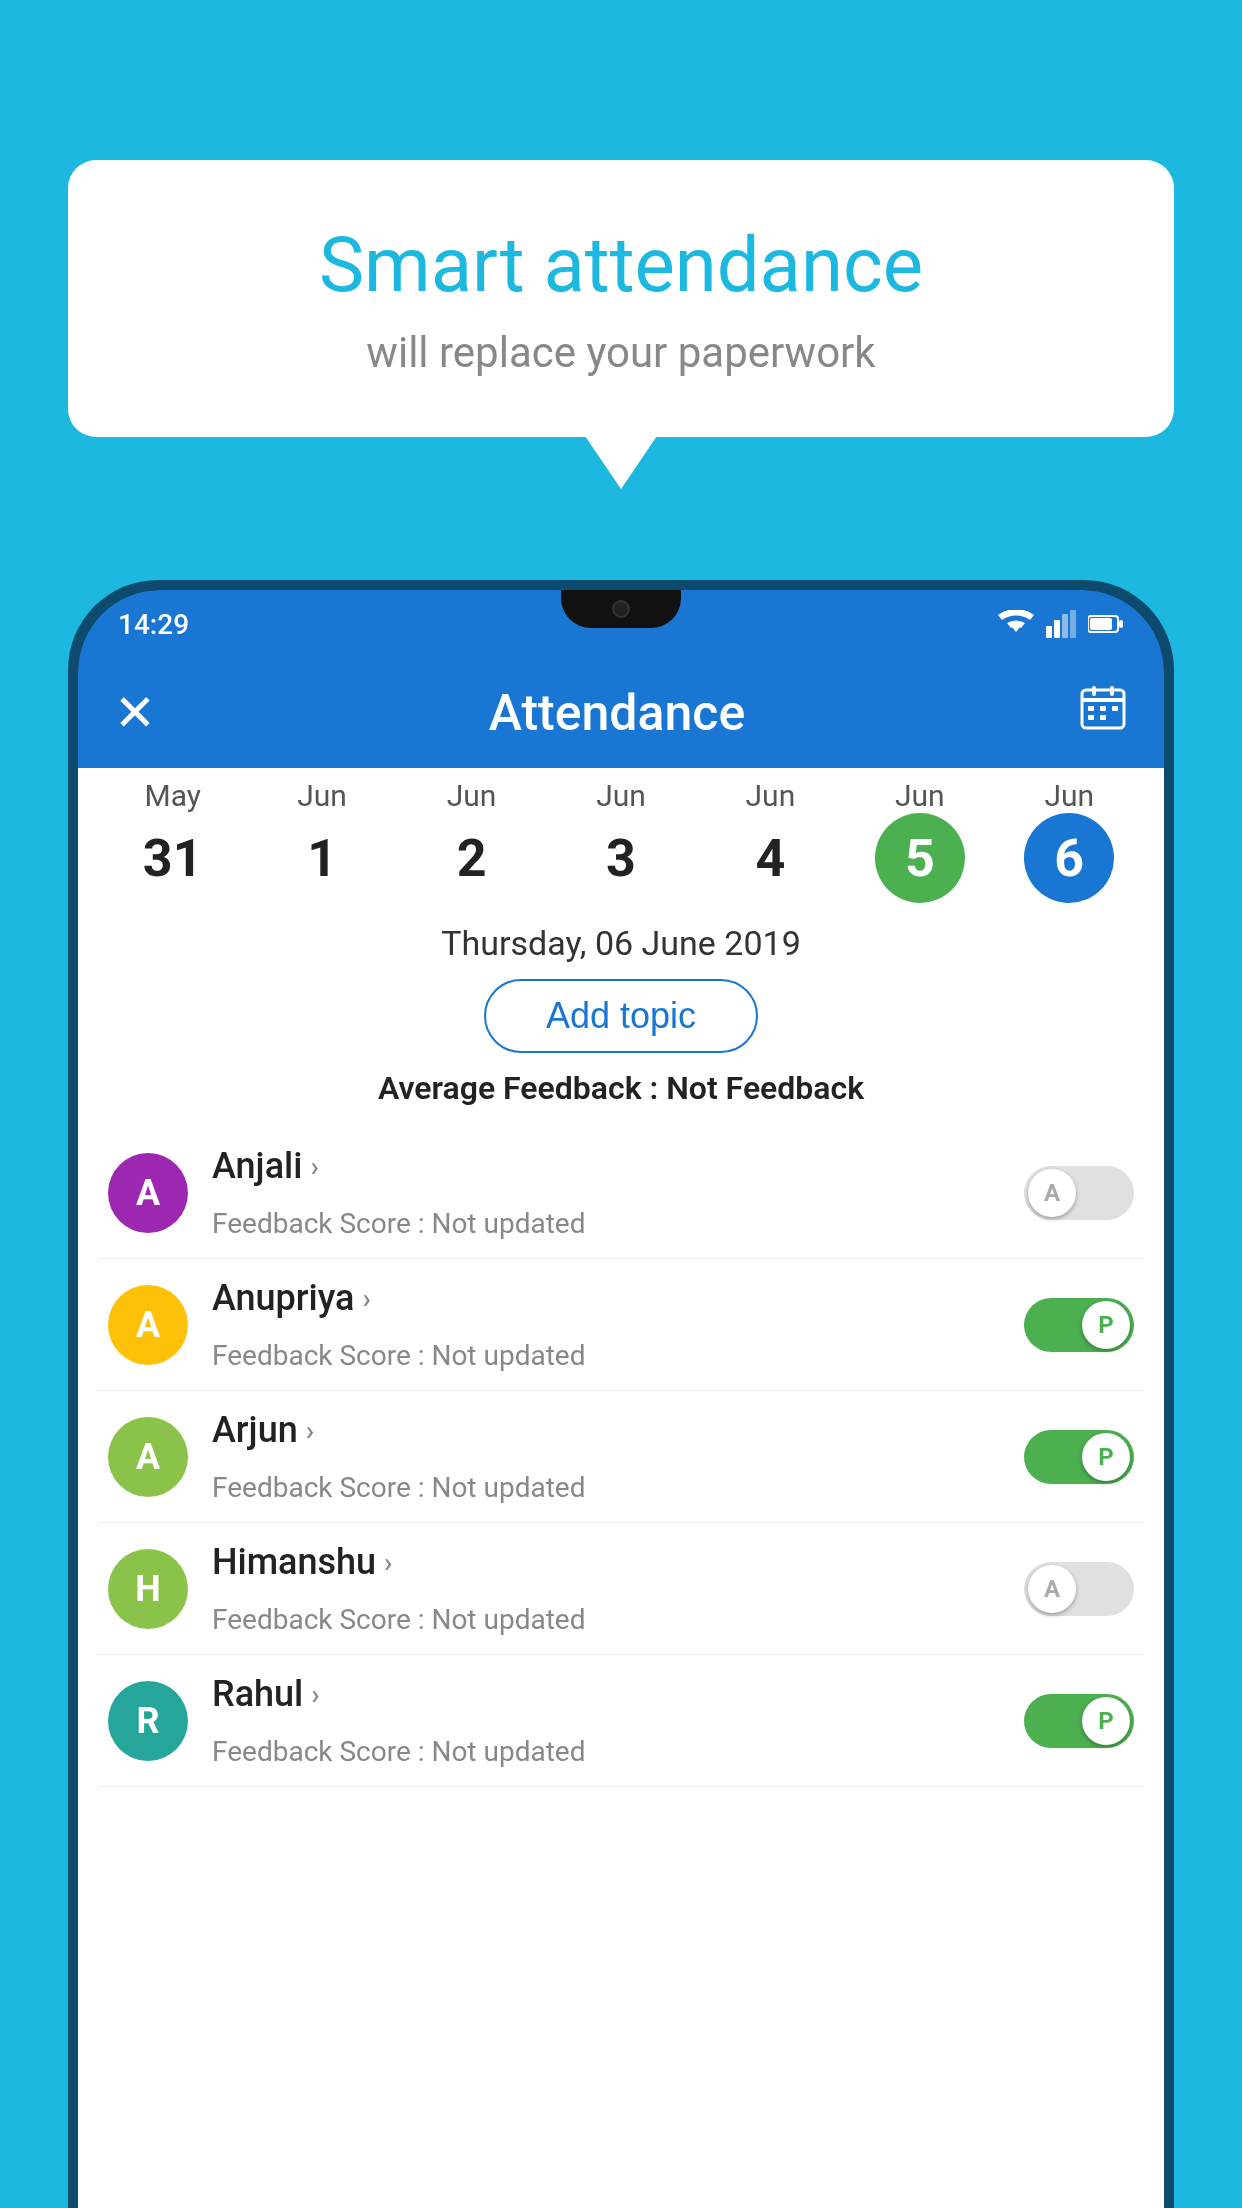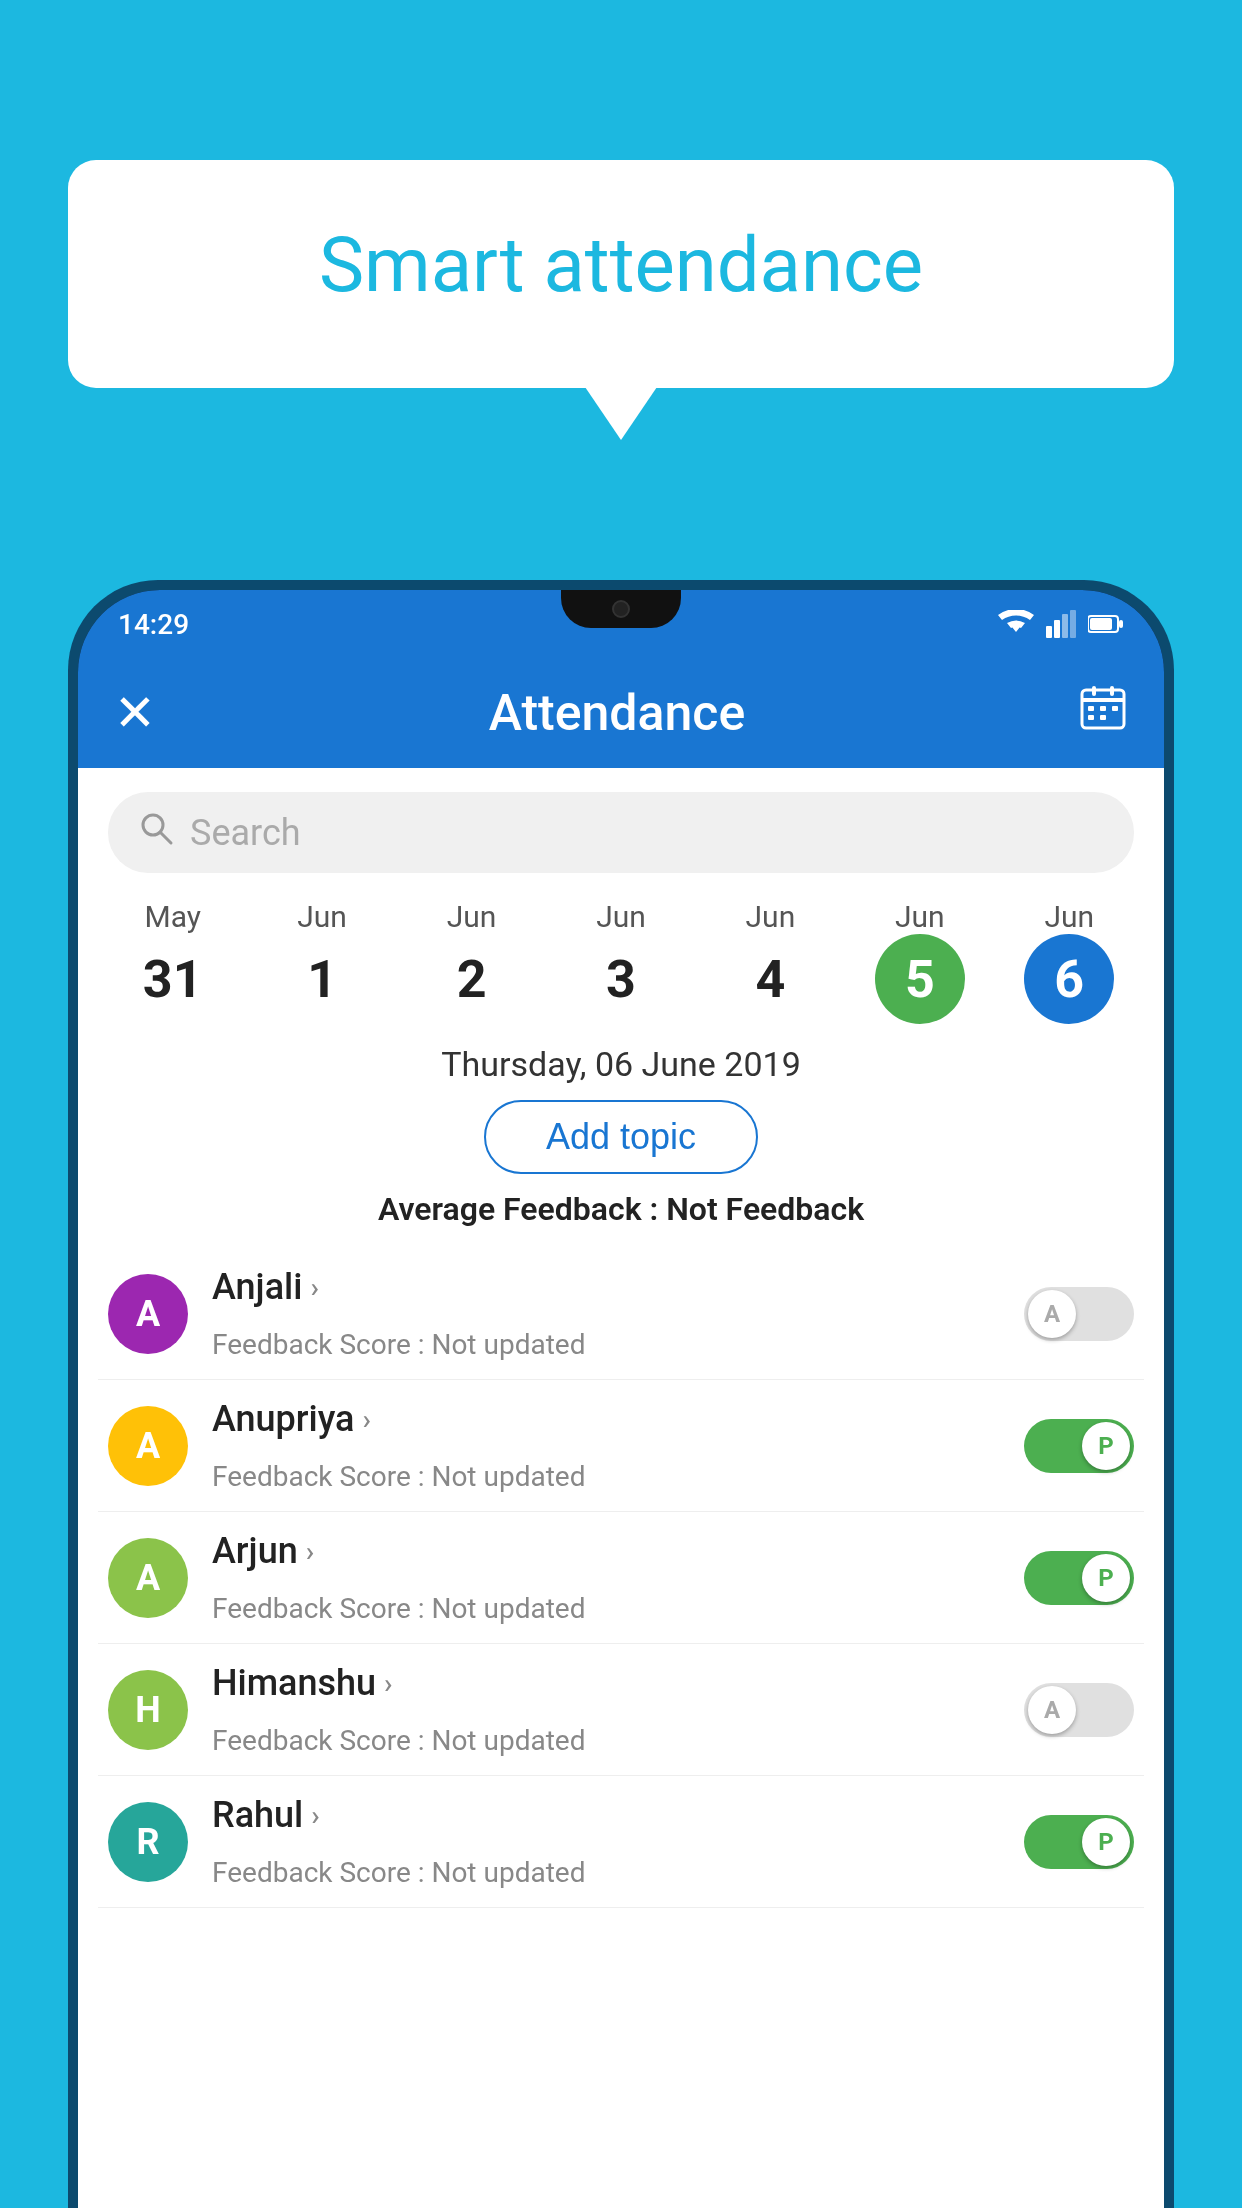--- a/index.html
+++ b/index.html
@@ -327,20 +327,21 @@
     .green-bg { background: #8BC34A; }
     .lightgreen-bg { background: #8BC34A; }
     .teal-bg { background: #26A69A; }
   </style>
 </head>
 <body>
 
 <div class="speech-bubble-container">
   <div class="speech-bubble">
     <div class="bubble-title">Smart attendance</div>
+    <div class="bubble-subtitle">will replace your paperwork</div>
   </div>
 </div>
 
 <div class="phone-frame">
   <div class="phone-inner">
 
     <div class="status-bar">
       <div class="notch">
         <div class="camera-dot"></div>
       </div>
@@ -376,29 +377,20 @@
           <rect x="22" y="24" width="6" height="5" rx="1" fill="white"></rect>
           <rect x="34" y="24" width="6" height="5" rx="1" fill="white"></rect>
           <rect x="10" y="33" width="6" height="5" rx="1" fill="white"></rect>
           <rect x="22" y="33" width="6" height="5" rx="1" fill="white"></rect>
         </svg>
       </span>
     </div>
 
     <div class="screen-content">
 
-      <div class="search-bar">
-        <span class="search-icon-wrap">
-          <svg width="36" height="36" viewBox="0 0 36 36" fill="#999">
-            <circle cx="15" cy="15" r="10" stroke="#999" stroke-width="3" fill="none"></circle>
-            <line x1="22" y1="22" x2="33" y2="33" stroke="#999" stroke-width="3" stroke-linecap="round"></line>
-          </svg>
-        </span>
-        <span class="search-text">Search</span>
-      </div>
 
       <div class="calendar-strip" id="calendar-strip">
       <div class="calendar-day">
             <div class="cal-month">May</div>
             <div class="cal-date">31</div>
           </div>
           <div class="calendar-day">
             <div class="cal-month">Jun</div>
             <div class="cal-date">1</div>
           </div>

